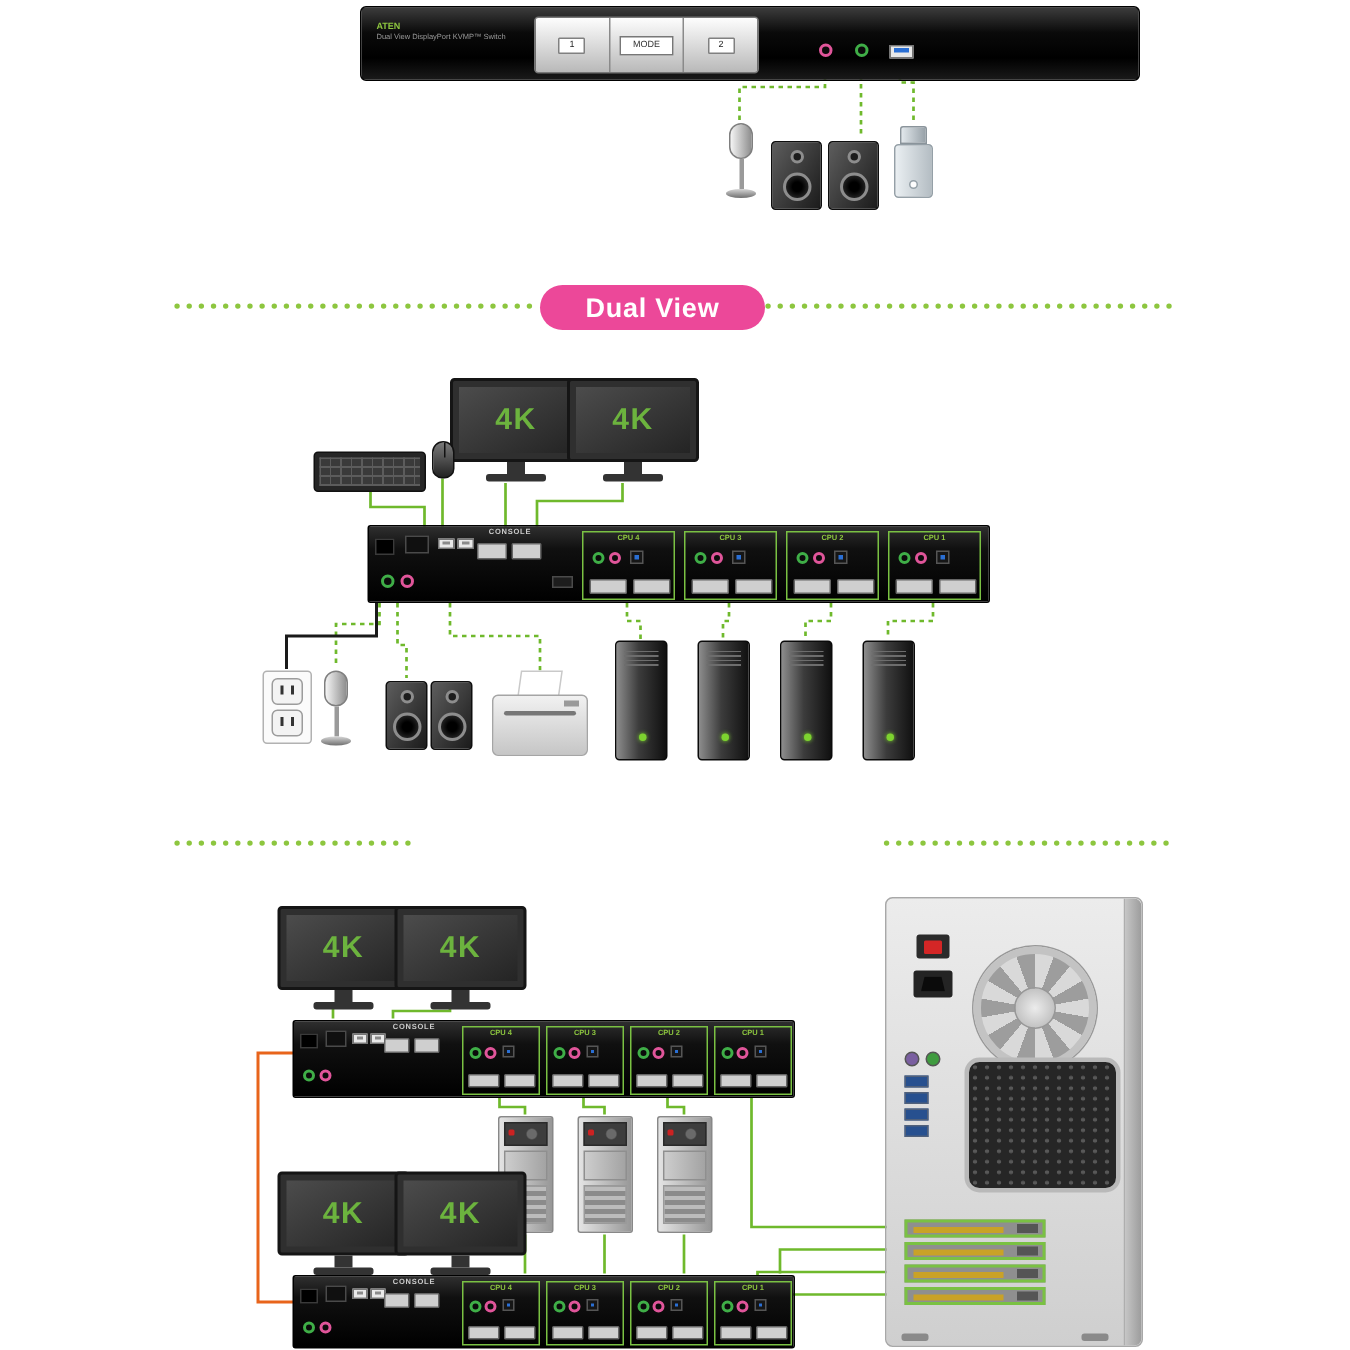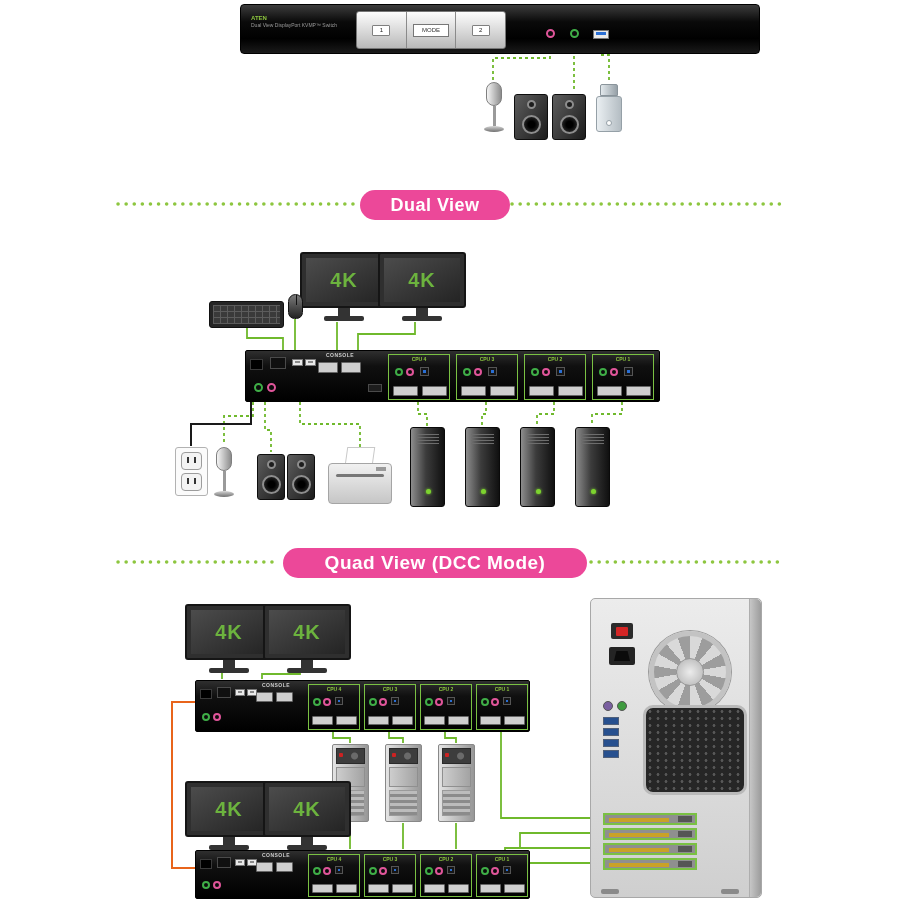--- a/index.html
+++ b/index.html
@@ -286,21 +286,20 @@
   <div class="tower" style="left:465px;top:427px">
       <div class="led"></div>
     </div>
   <div class="tower" style="left:520px;top:427px">
       <div class="led"></div>
     </div>
   <div class="tower" style="left:575px;top:427px">
       <div class="led"></div>
     </div>
 
-  <div class="banner-pill abs" style="left:283px;top:548px;width:304px;height:30px;font-size:19px">Quad View (DCC Mode)</div>
 
   <div class="monitor abs" style="left:185px;top:604px">
     <div class="frame">
         <div class="screen">4K</div>
       </div>
     <div class="neck"></div>
       <div class="base"></div>
   </div>
   <div class="monitor abs" style="left:263px;top:604px">
     <div class="frame">

